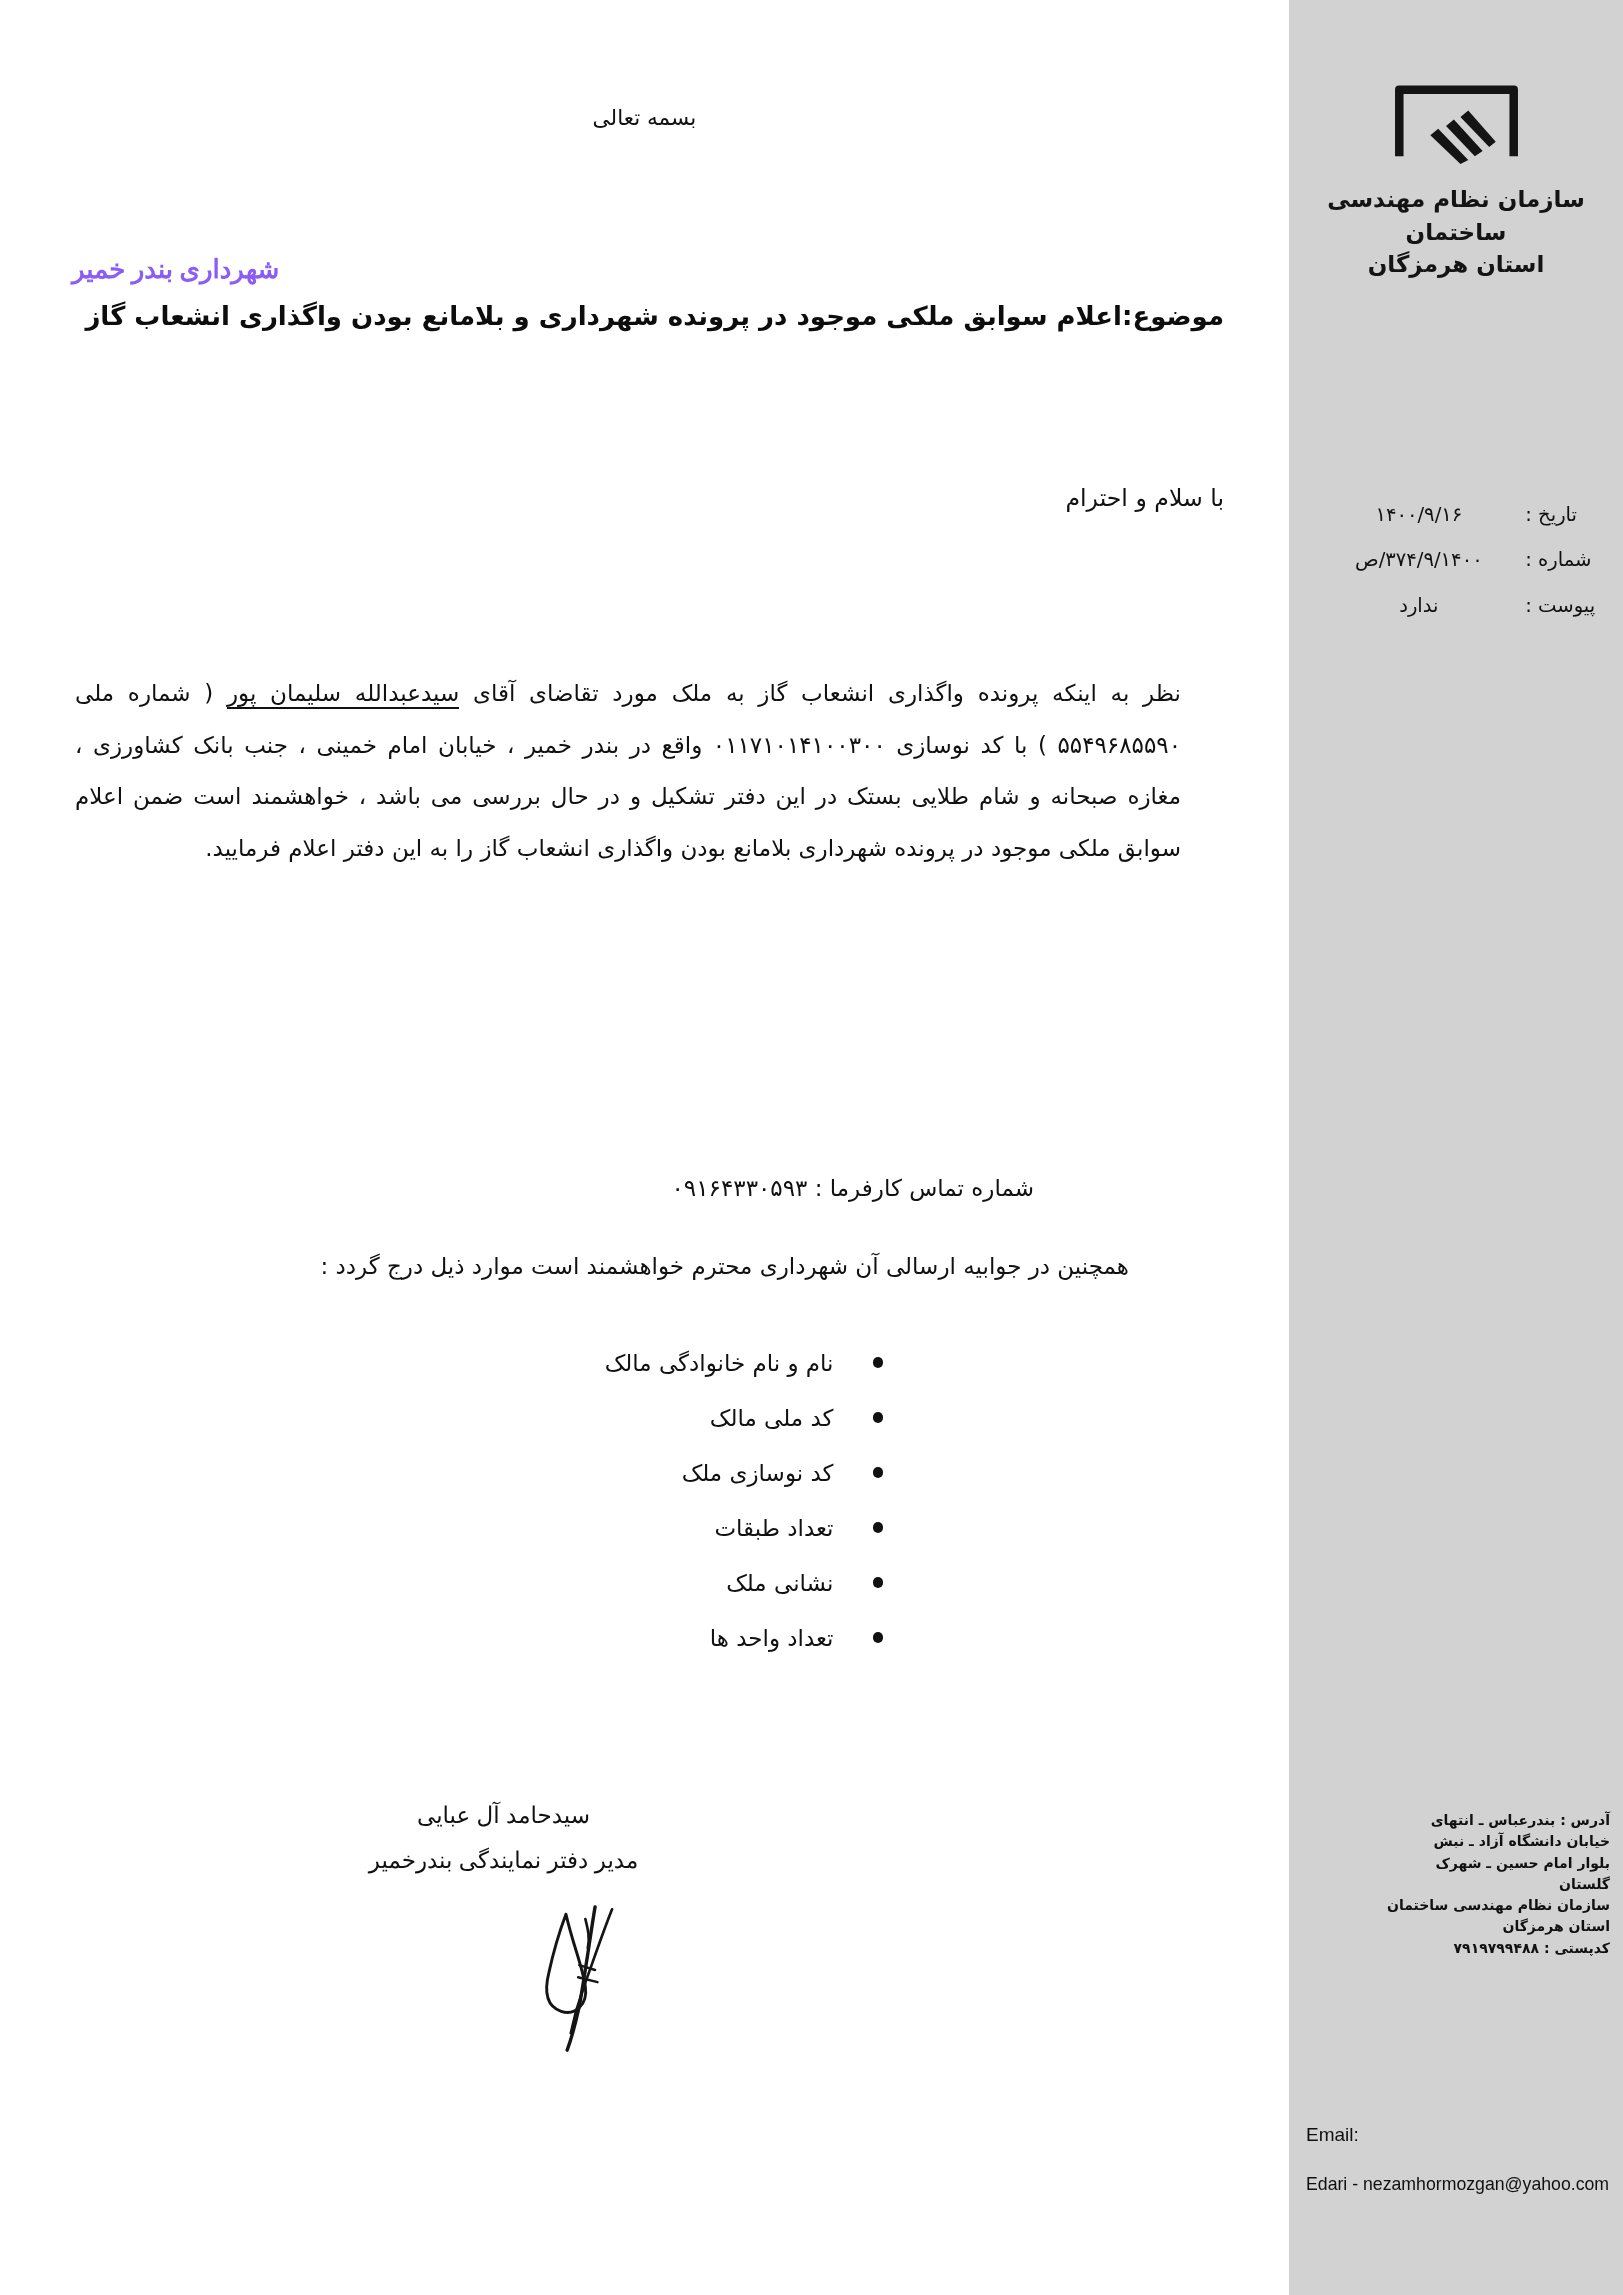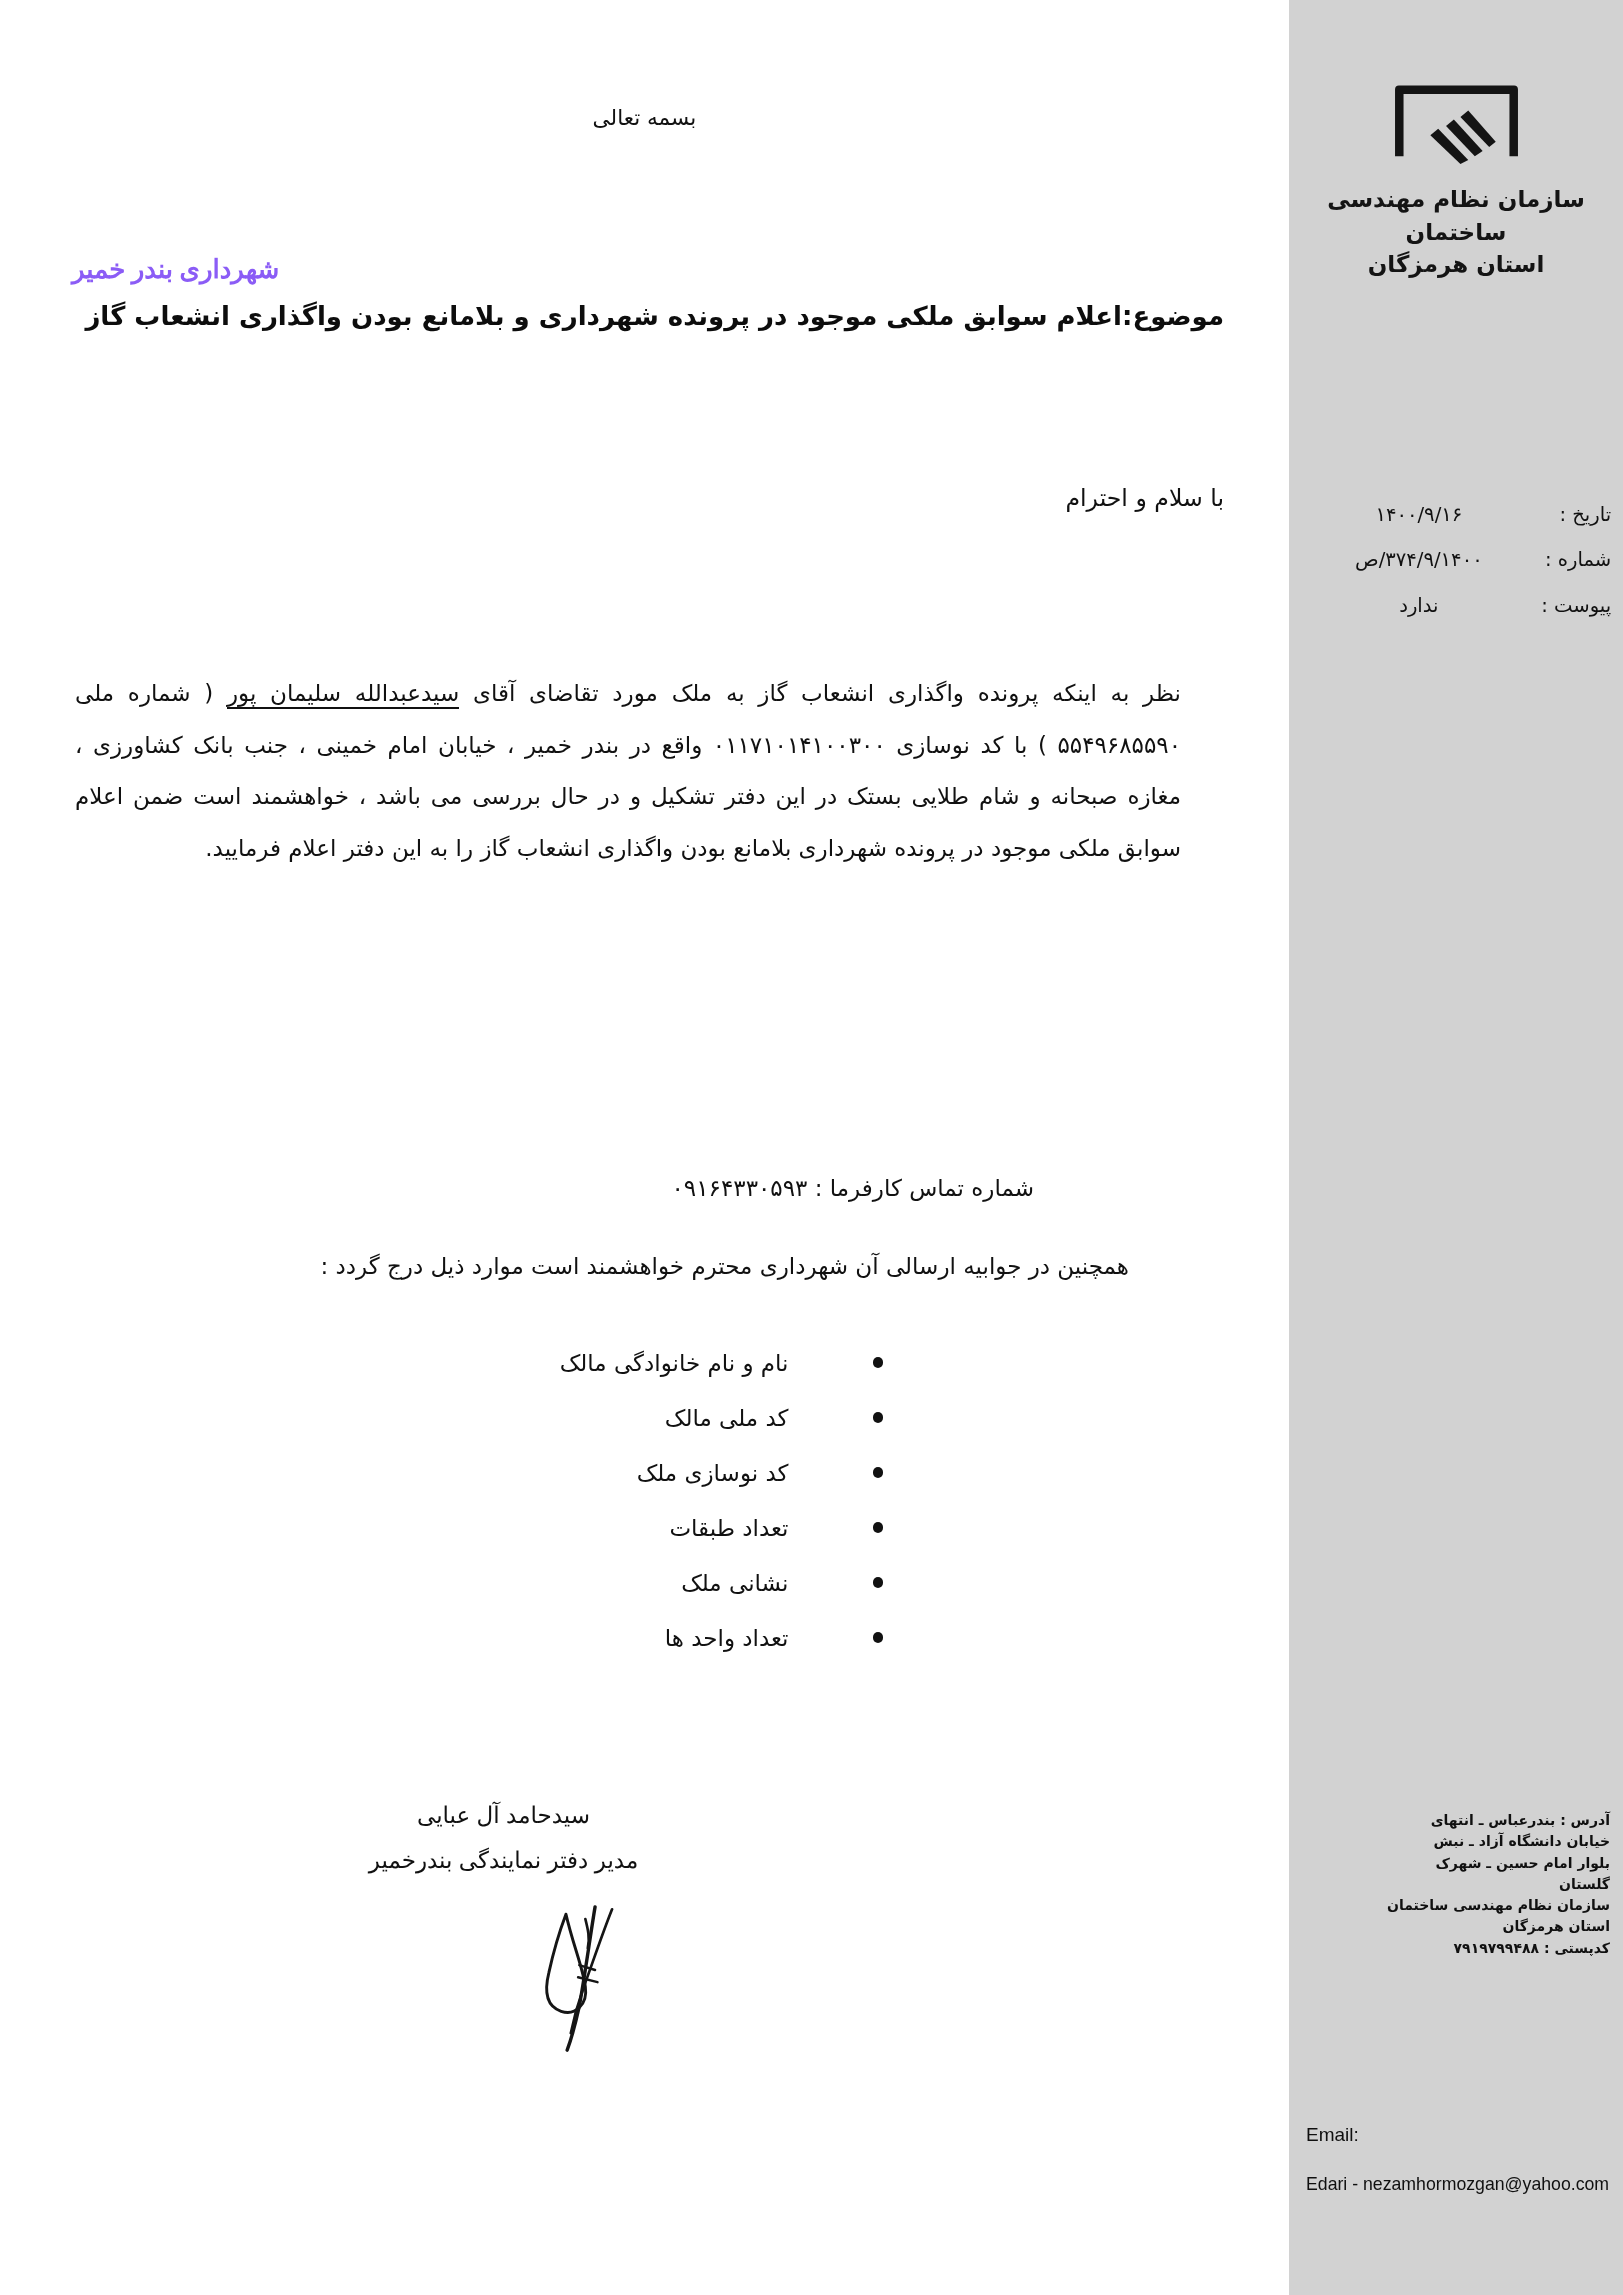--- a/index.html
+++ b/index.html
@@ -72,21 +72,21 @@
     align-items: flex-start;
     justify-content: flex-start;
     margin-bottom: 17px;
     font-family: "DejaVu Sans", sans-serif;
     font-size: 19.6px;
     color: #111111;
     line-height: 1.45;
   }
   .meta-label {
     width: 86px;
-    text-align: right;
+    text-align: left;
     flex: 0 0 auto;
     white-space: nowrap;
   }
   .meta-value {
     flex: 1 1 auto;
     text-align: center;
     padding-left: 6.5px;
     word-break: break-word;
   }
 
@@ -226,21 +226,20 @@
   }
   .bullets li {
     display: flex;
     flex-direction: row;
     align-items: center;
     justify-content: flex-start;
     height: 55px;
     font-family: "DejaVu Sans", sans-serif;
     font-size: 23px;
     color: #111;
-    gap: 45px;
   }
   .bullets .dot {
     flex: 0 0 auto;
     width: 10.5px;
     height: 10.5px;
     border-radius: 50%;
     background: #111;
     margin-left: 39px;
   }
   .bullets .btxt { flex: 0 0 auto; }

